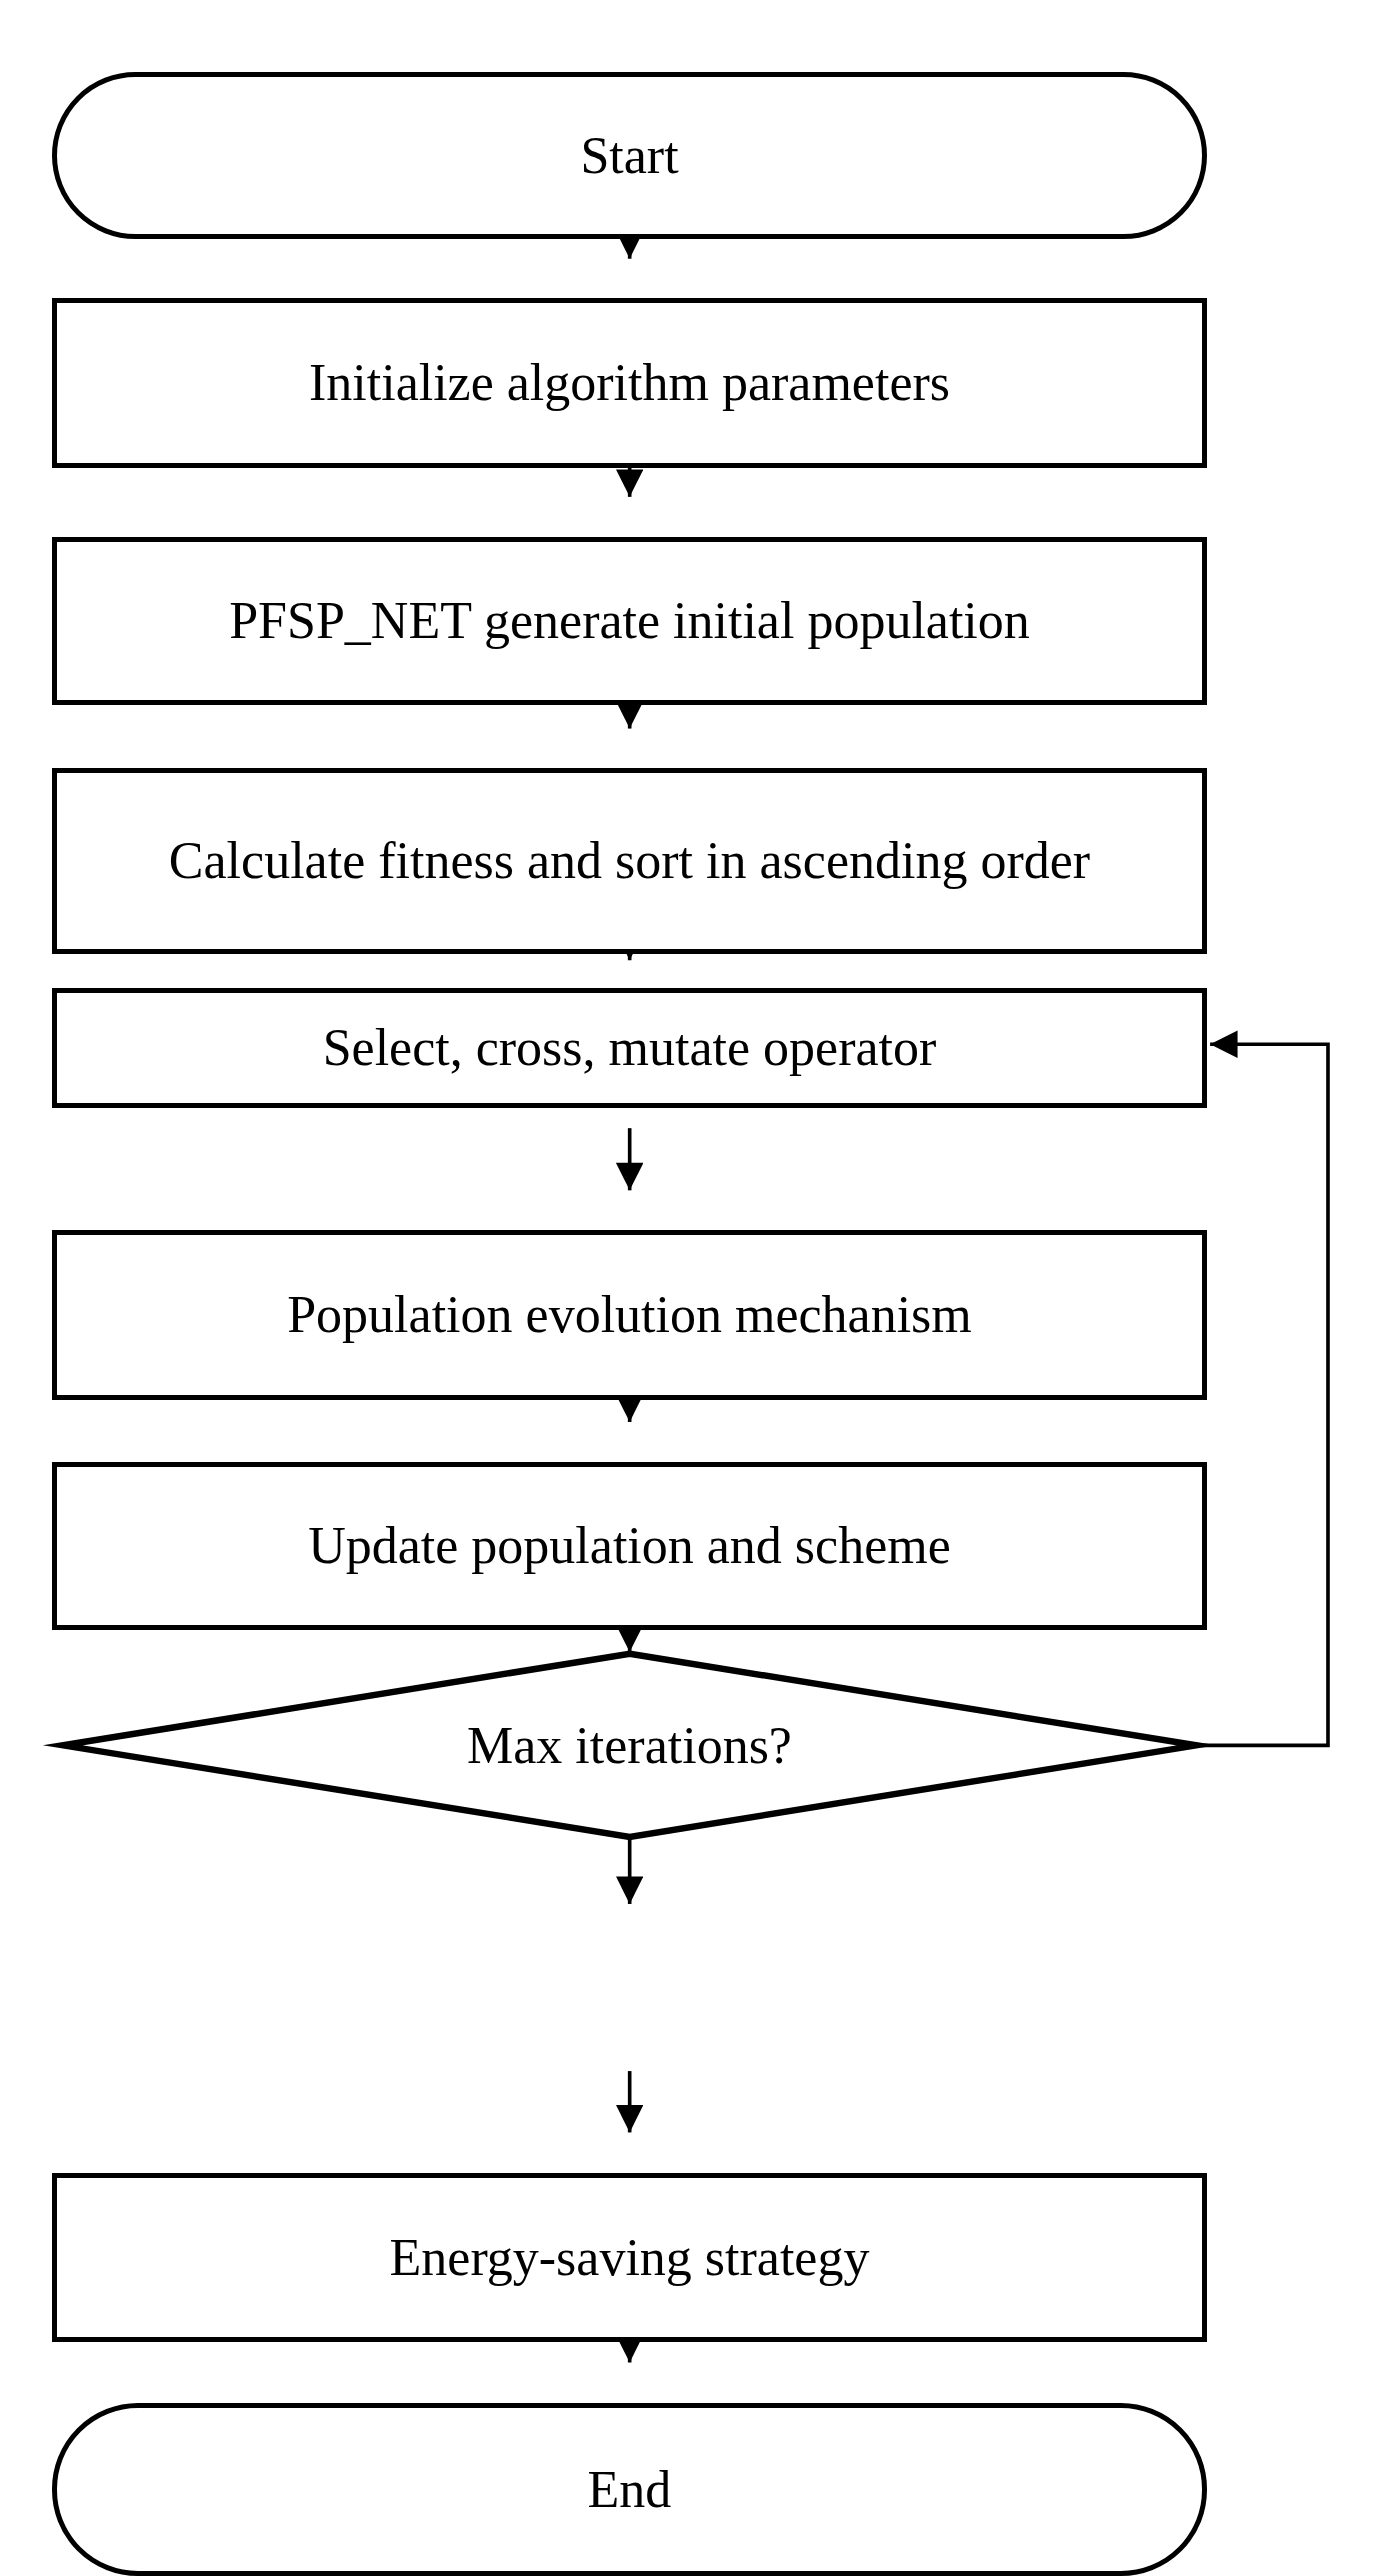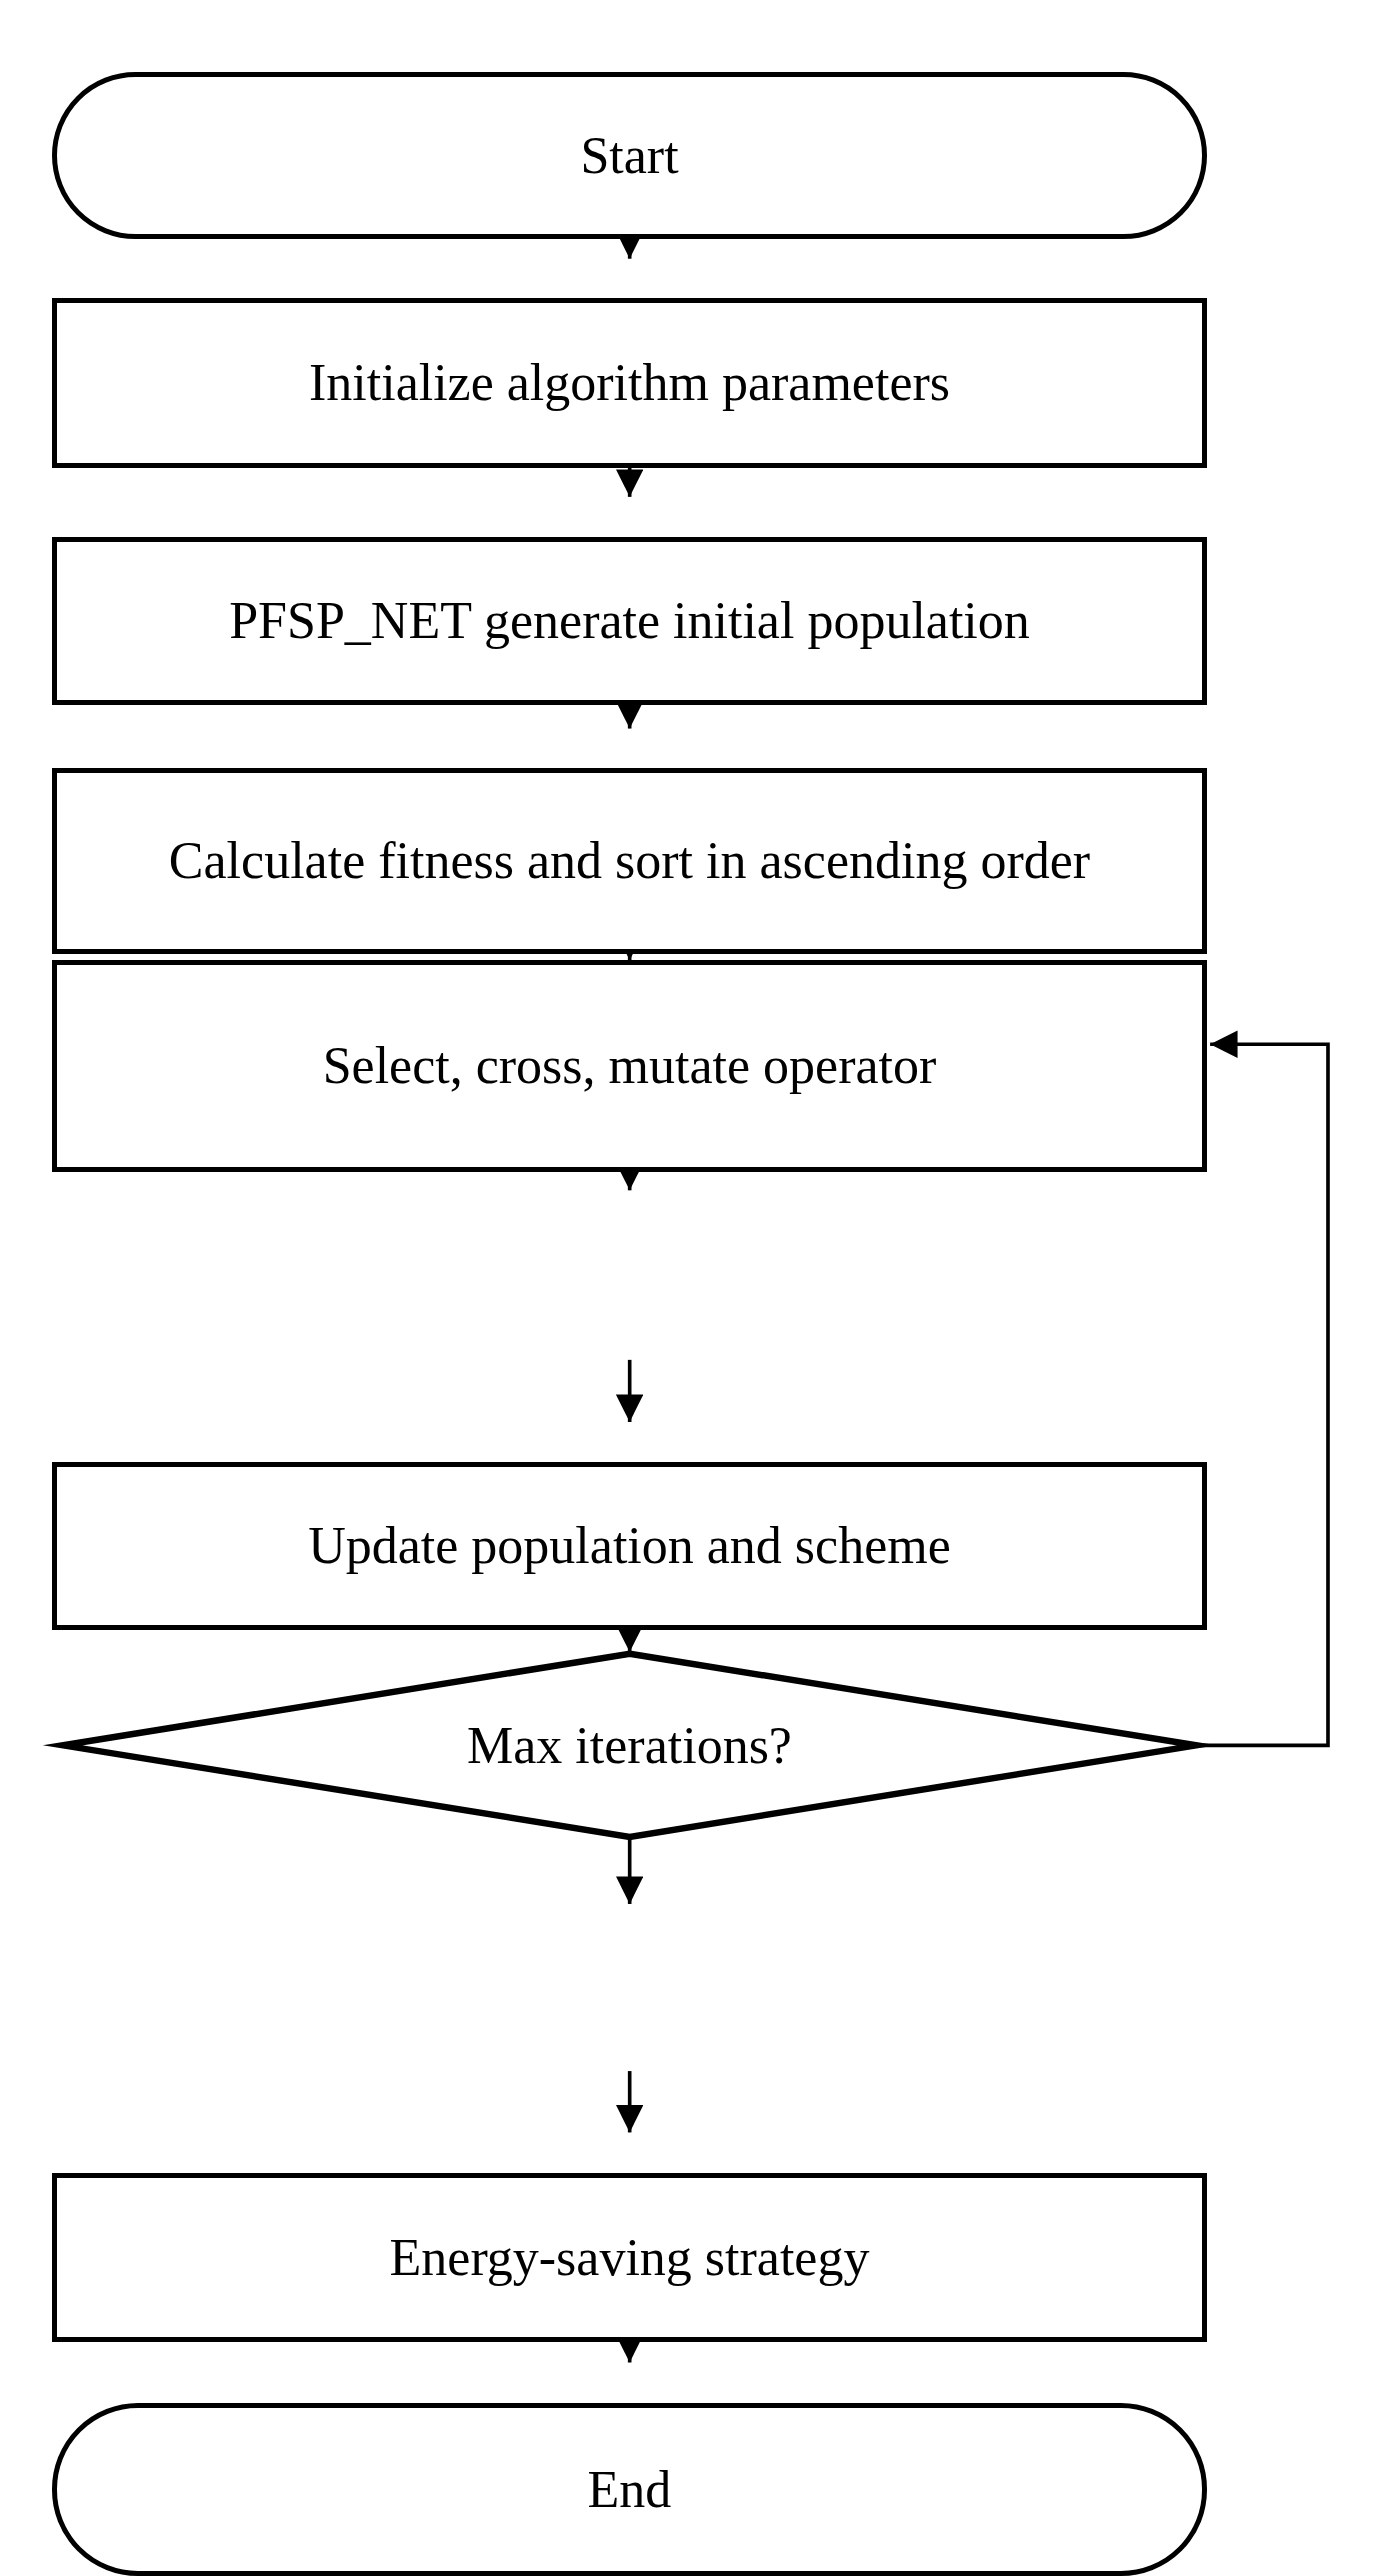--- a/index.html
+++ b/index.html
@@ -94,24 +94,27 @@
   </div>
 
   <div class="node process" style="top:497px;height:168px">
     <span>PFSP_NET generate initial population</span>
   </div>
 
   <div class="node process" style="top:728px;height:186px">
     <span>Calculate fitness and sort in ascending order</span>
   </div>
 
-  <div class="node process" style="top:920px;height:212px">
+  <div class="node process" style="top:948px;height:120px">
     <span>Select, cross, mutate operator</span>
   </div>
 
+  <div class="node process" style="top:1190px;height:170px">
+    <span>Population evolution mechanism</span>
+  </div>
 
   <div class="node process" style="top:1422px;height:168px">
     <span>Update population and scheme</span>
   </div>
 
   <div class="decision-label" style="top:1654px;height:183px">
     <span>Max iterations?</span>
   </div>
 
 

